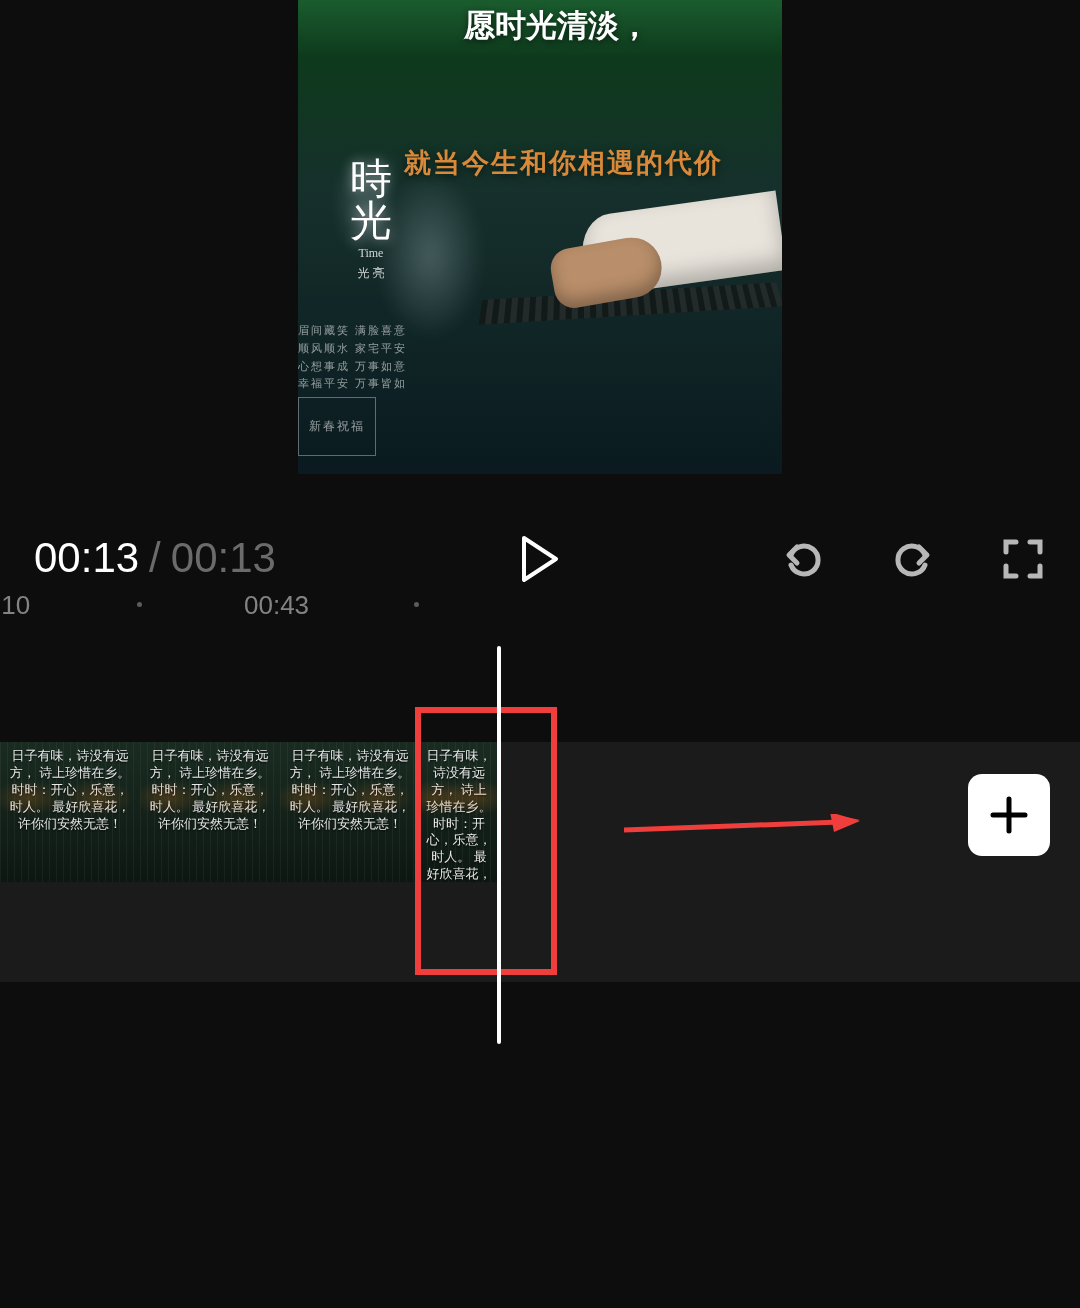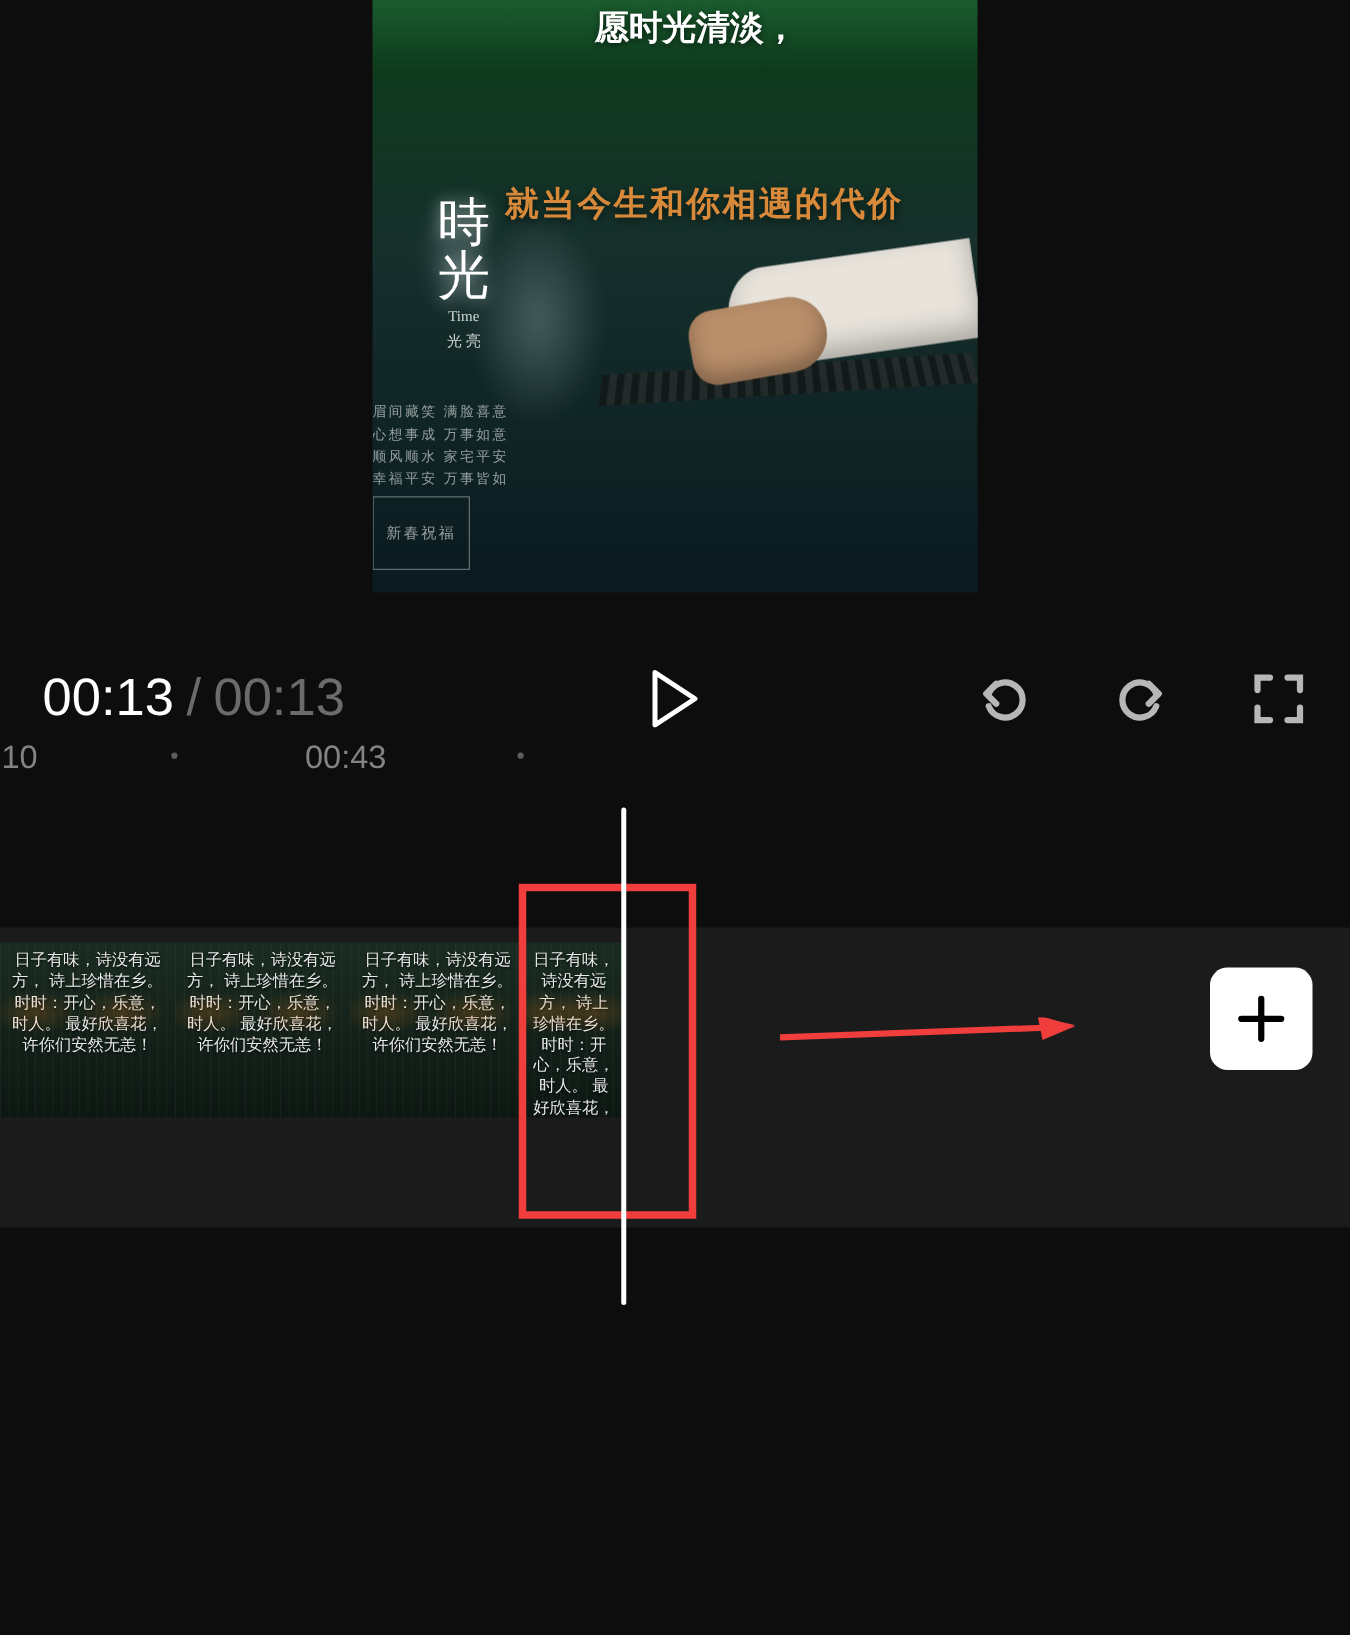--- a/index.html
+++ b/index.html
@@ -31,21 +31,21 @@
     .frame-content {
       position: absolute;
       inset: 0;
     }
     .overlay-text-top {
       position: absolute;
       top: 4px;
       left: 0;
       right: 0;
       color: #fff;
-      font-size: 27px;
+      font-size: 31px;
       font-weight: 600;
       text-align: center;
       line-height: 1.4;
       text-shadow: 0 2px 6px rgba(0,0,0,.6);
       margin-left: 34px;
     }
     .overlay-lyric {
       position: absolute;
       top: 145px;
       left: 0;
@@ -185,21 +185,21 @@
       position: absolute;
       top: 160px;
       left: 0;
       right: 0;
       height: 240px;
       background: #1b1b1b;
     }
     .clips {
       display: flex;
       height: 140px;
-      margin-top: 12px;
+      margin-top: 0;
     }
     .clip {
       height: 140px;
       flex: 0 0 auto;
       position: relative;
       background: linear-gradient(180deg,#1a2c22 0%, #0d1712 100%);
       overflow: hidden;
     }
     .clip::after{
       content:"";
@@ -278,22 +278,22 @@
         <div class="small">Time</div>
         <div class="small">光 亮</div>
       </div>
       <div class="piano-hand">
         <div class="keys"></div>
         <div class="sleeve"></div>
         <div class="hand"></div>
       </div>
       <div class="credits">
         <div>眉间藏笑  满脸喜意</div>
+        <div>顺风顺水  家宅平安</div>
         <div>心想事成  万事如意</div>
-        <div>顺风顺水  家宅平安</div>
         <div>幸福平安  万事皆如</div>
         <div class="credits-box">新春祝福</div>
       </div>
     </div>
   </div>
 </div>
 
 <div class="controls">
   <div class="time-group">
     <span class="time-current">00:13</span>

